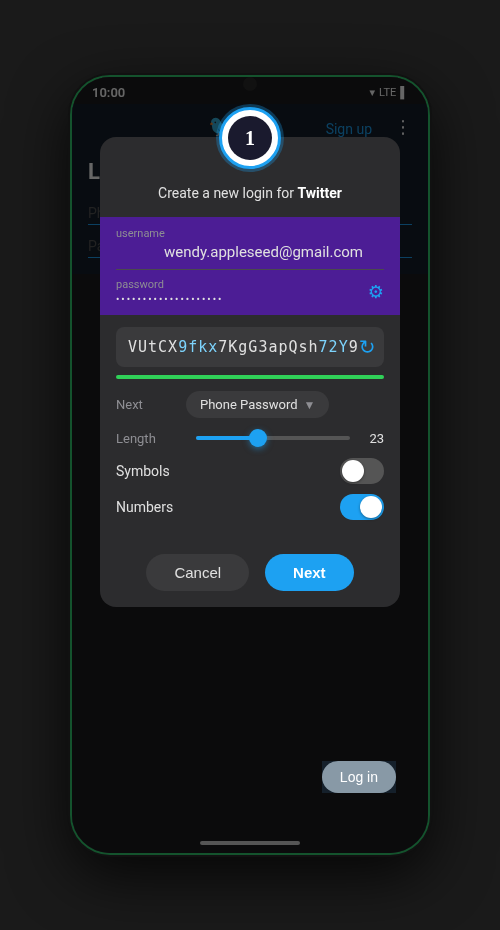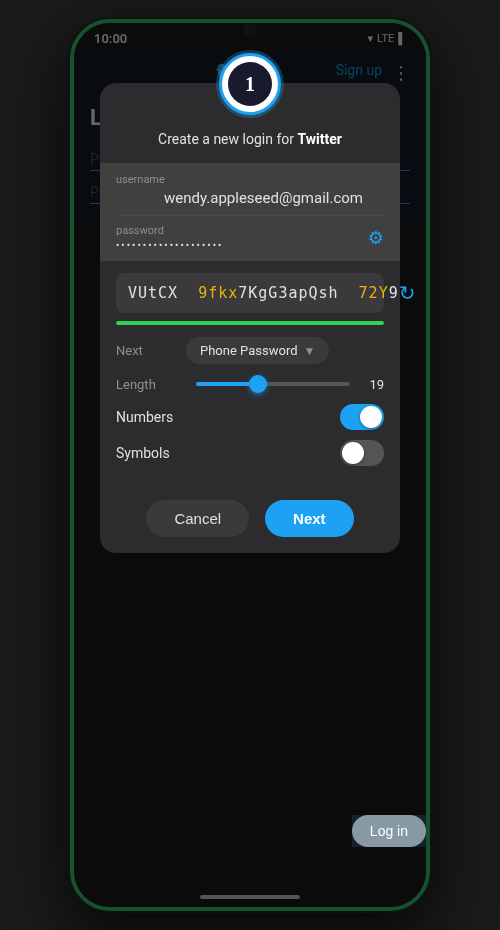--- a/index.html
+++ b/index.html
@@ -10,24 +10,24 @@
       background: #1a1a1a;
       display: flex;
       align-items: center;
       justify-content: center;
       font-family: 'Roboto', Arial, sans-serif;
       overflow: hidden;
     }
 
     .phone-frame {
       width: 360px;
-      height: 892px;
+      height: 780px;
       background: #1c1c1e;
       border-radius: 40px;
-      border: 4px solid #14532d;
+      border: 2px solid #14532d;
       position: relative;
       overflow: hidden;
       box-shadow: 0 0 0 2px #111, 0 20px 60px rgba(0,0,0,0.8);
     }
 
     .phone-inner {
       width: 100%;
       height: 100%;
       background: #1c1c1e;
       position: relative;
@@ -163,21 +163,21 @@
       font-size: 14px;
       padding: 8px 20px 16px;
     }
 
     .modal-title strong {
       color: #fff;
       font-weight: bold;
     }
 
     .modal-fields {
-      background: #404040;
+      background: #4c1d95;
       padding: 10px 16px;
       margin: 0 0 2px;
     }
 
     .field-label {
       color: #8e8e93;
       font-size: 11px;
       margin-bottom: 3px;
     }
 
@@ -226,21 +226,21 @@
       justify-content: space-between;
     }
 
     .generated-password-text {
       font-size: 15px;
       font-family: monospace;
       letter-spacing: 1px;
     }
 
     .pw-white { color: #e0e0e0; text-align: center; }
-    .pw-blue { color: #eab308; margin-left: 20px; }
+    .pw-blue { color: #7dd3fc; }
 
     .refresh-icon {
       color: #1DA1F2;
       font-size: 20px;
       cursor: pointer;
     }
 
     .strength-bar {
       height: 4px;
       background: #30d158;
@@ -393,21 +393,21 @@
       font-size: 15px;
       font-weight: 600;
       cursor: pointer;
     }
 
     
     .twitter-bottom {
       background: #15202b;
       position: absolute;
       bottom: 60px;
-      right: 0;
+      right: 32px;
     }
 
     .login-btn {
       background: #8899a6;
       color: #fff;
       border: none;
       border-radius: 20px;
       padding: 8px 18px;
       font-size: 14px;
     }
@@ -447,21 +447,21 @@
       <div class="status-icons">
         <span class="status-icon">▾</span>
         <span class="status-icon">LTE</span>
         <span class="status-icon">▌</span>
       </div>
     </div>
 
     <div class="twitter-bg">
       <div style="width:30px"></div>
       <div class="twitter-logo">🐦</div>
-      <div style="display:flex;align-items:flex-start;gap:2px">
+      <div style="display:flex;align-items:flex-end;gap:14px">
         <span class="twitter-signup">Sign up</span>
         <span class="twitter-menu">⋮</span>
       </div>
     </div>
 
     <div class="twitter-login-title">Log in to Twitter</div>
 
     <div class="twitter-input-area">
       <div class="twitter-input-row">
         <span style="color:#555;font-size:14px">Phone, email, or username</span>
@@ -517,36 +517,36 @@
           </div>
 
           <div class="length-row">
             <span class="row-label">Length</span>
             <div class="slider-container">
               <div class="slider-track">
                 <div class="slider-fill"></div>
                 <div class="slider-thumb"></div>
               </div>
             </div>
-            <span class="length-value">19</span>
+            <span class="length-value">23</span>
+          </div>
+
+          <div class="toggle-row">
+            <span class="toggle-label">Symbols</span>
+            <div class="toggle off">
+              <div class="toggle-thumb"></div>
+            </div>
           </div>
 
           <div class="toggle-row">
             <span class="toggle-label">Numbers</span>
             <div class="toggle on">
               <div class="toggle-thumb"></div>
             </div>
           </div>
-
-          <div class="toggle-row">
-            <span class="toggle-label">Symbols</span>
-            <div class="toggle off">
-              <div class="toggle-thumb"></div>
-            </div>
-          </div>
         </div>
 
         <div class="modal-actions">
           <button class="btn-cancel">Cancel</button>
           <button class="btn-next">Next</button>
         </div>
 
       </div>
     </div>
 

